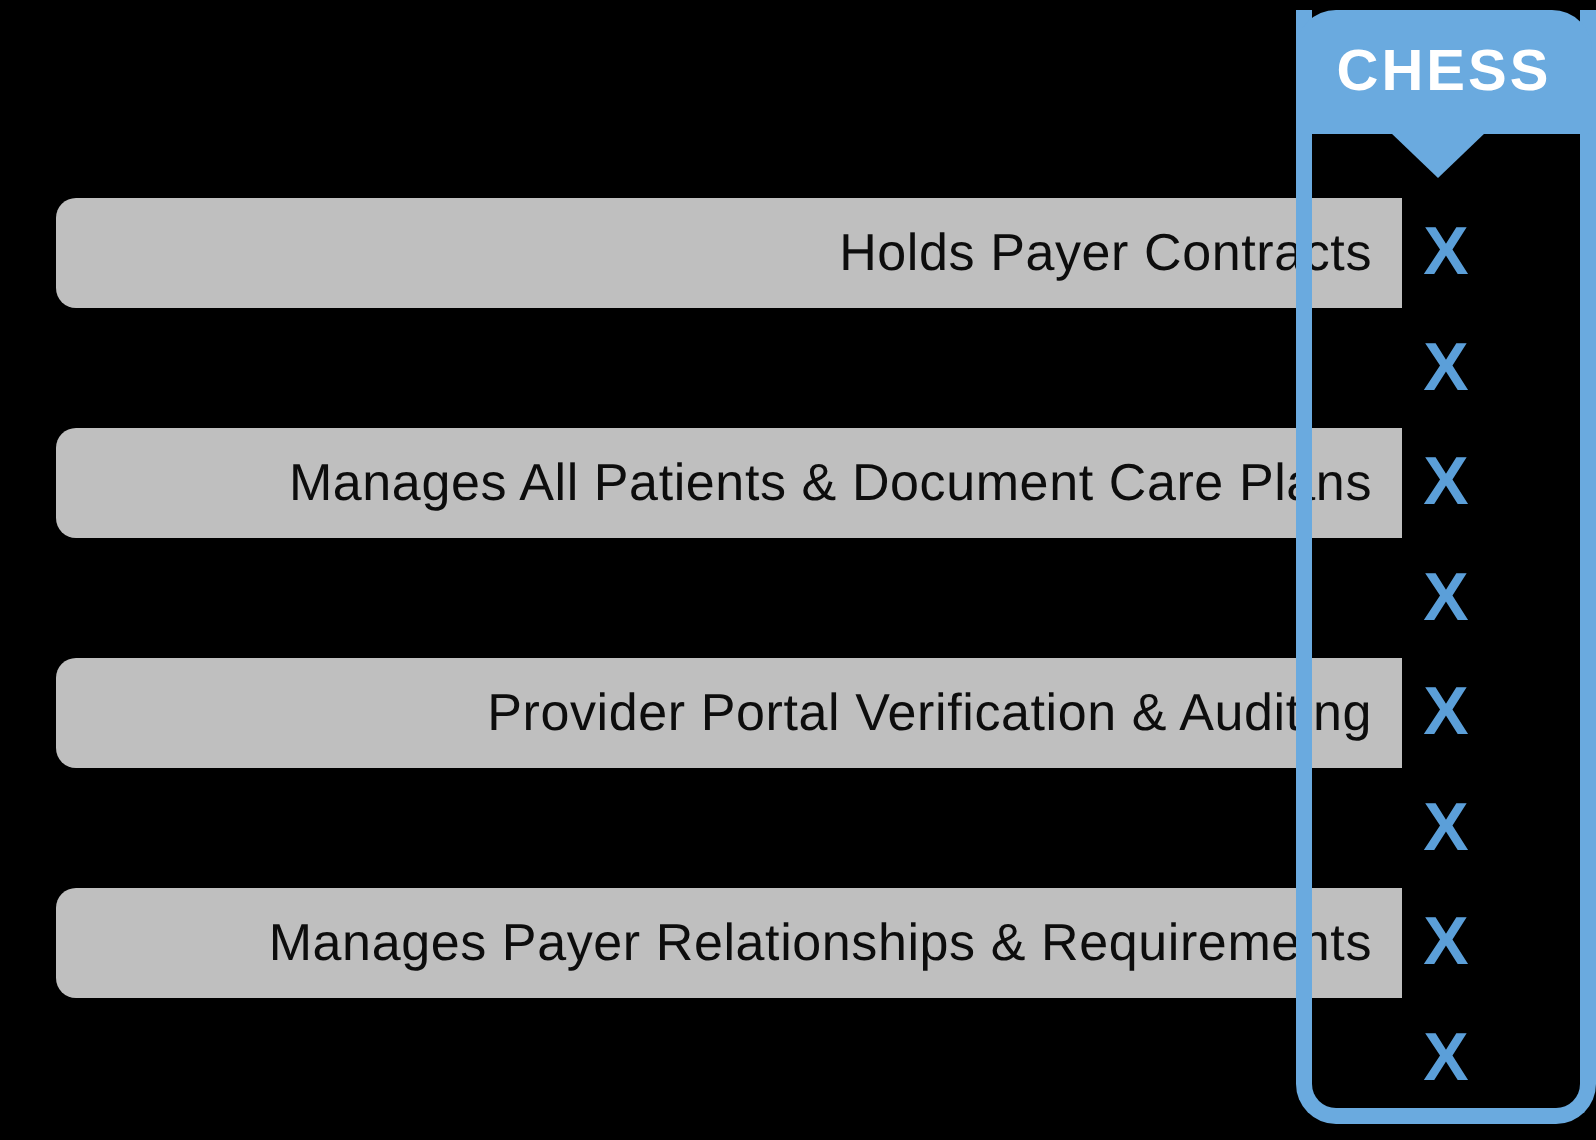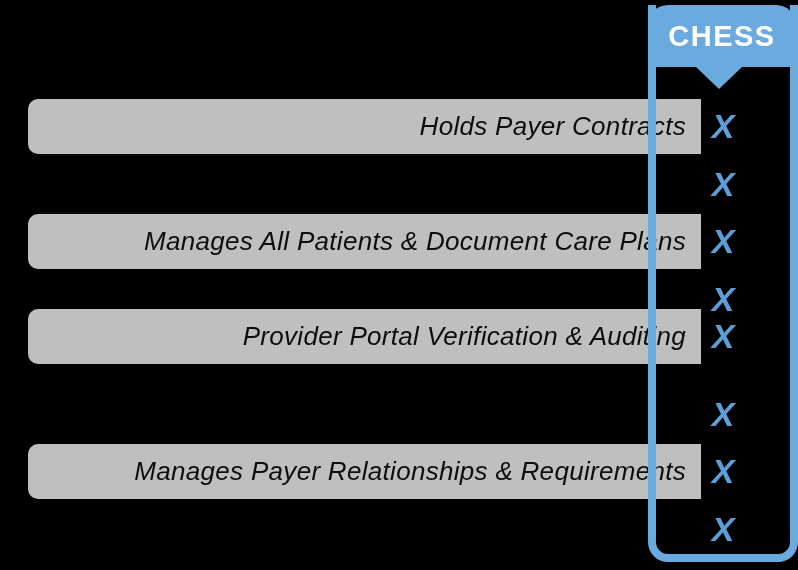--- a/index.html
+++ b/index.html
@@ -22,21 +22,20 @@
     height: 570px;
     background: var(--background);
     overflow: hidden;
   }
   .rows { position: absolute; inset: 0; }
   .row {
     position: absolute;
     left: 0;
     width: 705px;
     height: 57.5px;
-    font-style: italic;
   }
   .bar {
     position: absolute;
     left: 28px;
     right: 4px;
     top: 1px;
     bottom: 1.5px;
     background: var(--bar-gray);
     border-radius: 10px 0 0 10px;
     display: flex;
@@ -128,21 +127,21 @@
       <div class="row" style="top: 213px; text-align: right;">
       <div class="bar">
         <span class="bar-label">Manages All Patients &amp; Document Care Plans</span>
       </div>
       <span class="x-mark">X</span>
     </div>
       <div class="row" style="top: 270.5px;">
 
       <span class="x-mark">X</span>
     </div>
-      <div class="row" style="top: 308px;">
+      <div class="row" style="top: 328px;">
       <div class="bar">
         <span class="bar-label">Provider Portal Verification &amp; Auditing</span>
       </div>
       <span class="x-mark">X</span>
     </div>
       <div class="row" style="top: 385.5px;">
 
       <span class="x-mark">X</span>
     </div>
       <div class="row" style="top: 443px; text-align: right;">

